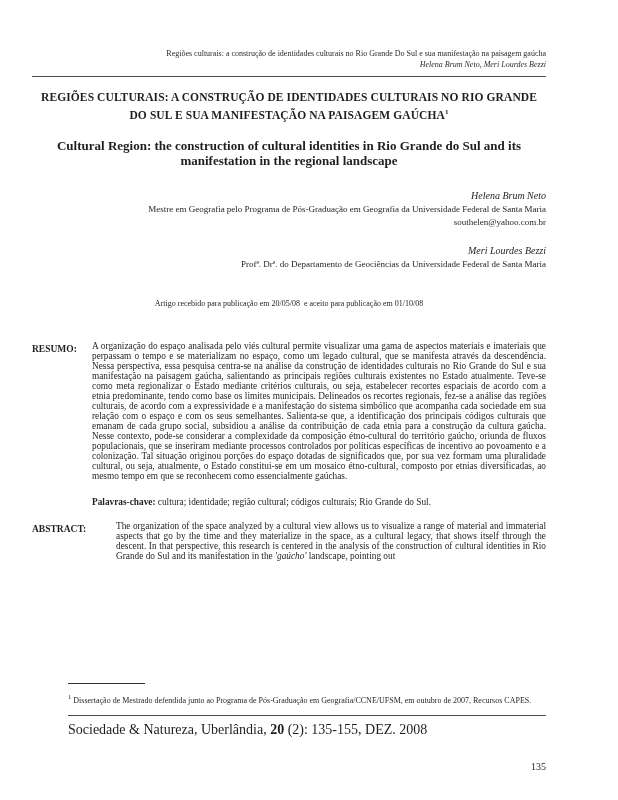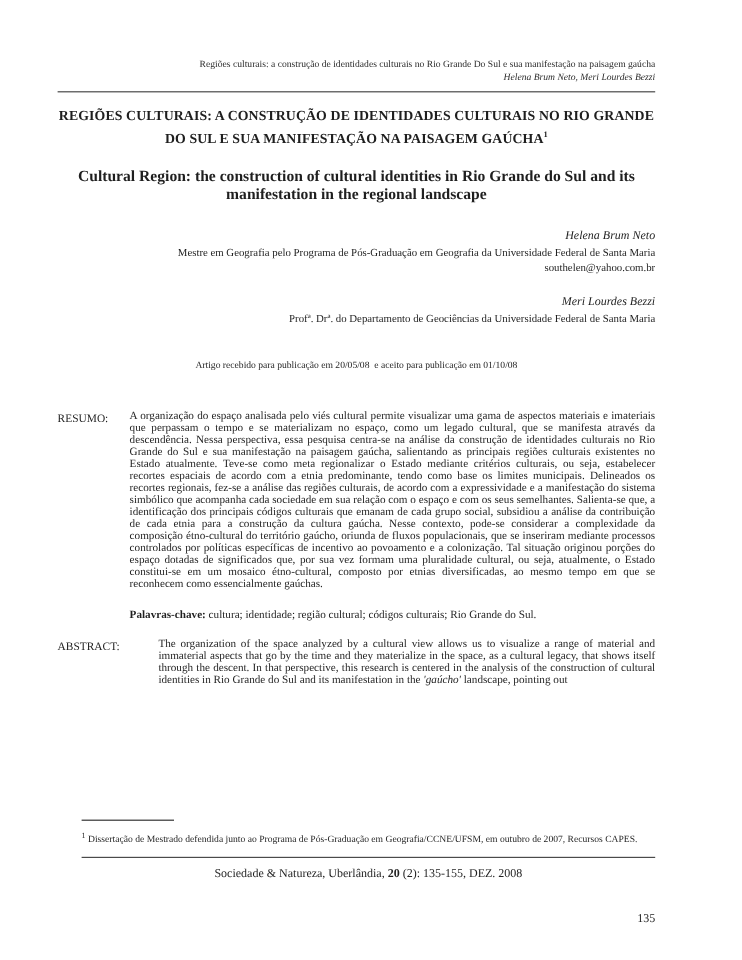--- a/index.html
+++ b/index.html
@@ -6,21 +6,21 @@
   html, body { background: #ffffff; }
   body {
     font-family: "Liberation Serif", "DejaVu Serif", serif;
     color: #1f1f1f;
   }
   .page {
     position: relative;
     width: 618px;
     height: 800px;
     background: #ffffff;
-    padding: 48px 72px 0 48px;
+    padding: 48px 72px 0 32px;
     overflow: hidden;
   }
   .italic { font-style: italic; }
   .bold { font-weight: bold; }
 
   
   .running-head {
     text-align: right;
     font-size: 8px;
     line-height: 11px;
@@ -65,21 +65,21 @@
     font-size: 8px;
     line-height: 11px;
     white-space: pre-wrap;
   }
 
   
   .section { display: flex; margin-top: 32px; }
   .section.abstract-section { margin-top: 14px; gap: 24px; }
   .section-label {
     flex: 0 0 60px;
-    font-weight: normal;
+    font-weight: bold;
     font-size: 9.5px;
     line-height: 16.5px;
   }
   .section-body {
     flex: 1;
     font-size: 9.3px;
     line-height: 10px;
     text-align: justify;
     font-family: Liberation Serif, serif;
   }
@@ -101,22 +101,22 @@
     margin-top: 7px;
     font-size: 8px;
     line-height: 11px;
     padding-left: 14px;
     text-indent: -14px;
     text-align: justify;
   }
   .footer-rule { margin-top: 9px; }
   .footer-line {
     margin-top: 8px;
-    text-align: center;
-    font-size: 10px;
+    text-align: left;
+    font-size: 14px;
     line-height: 12px;
     white-space: pre-wrap;
   }
   .page-number {
     margin-top: 24px;
     text-align: right;
     font-size: 10px;
     line-height: 13px;
   }
 </style>

